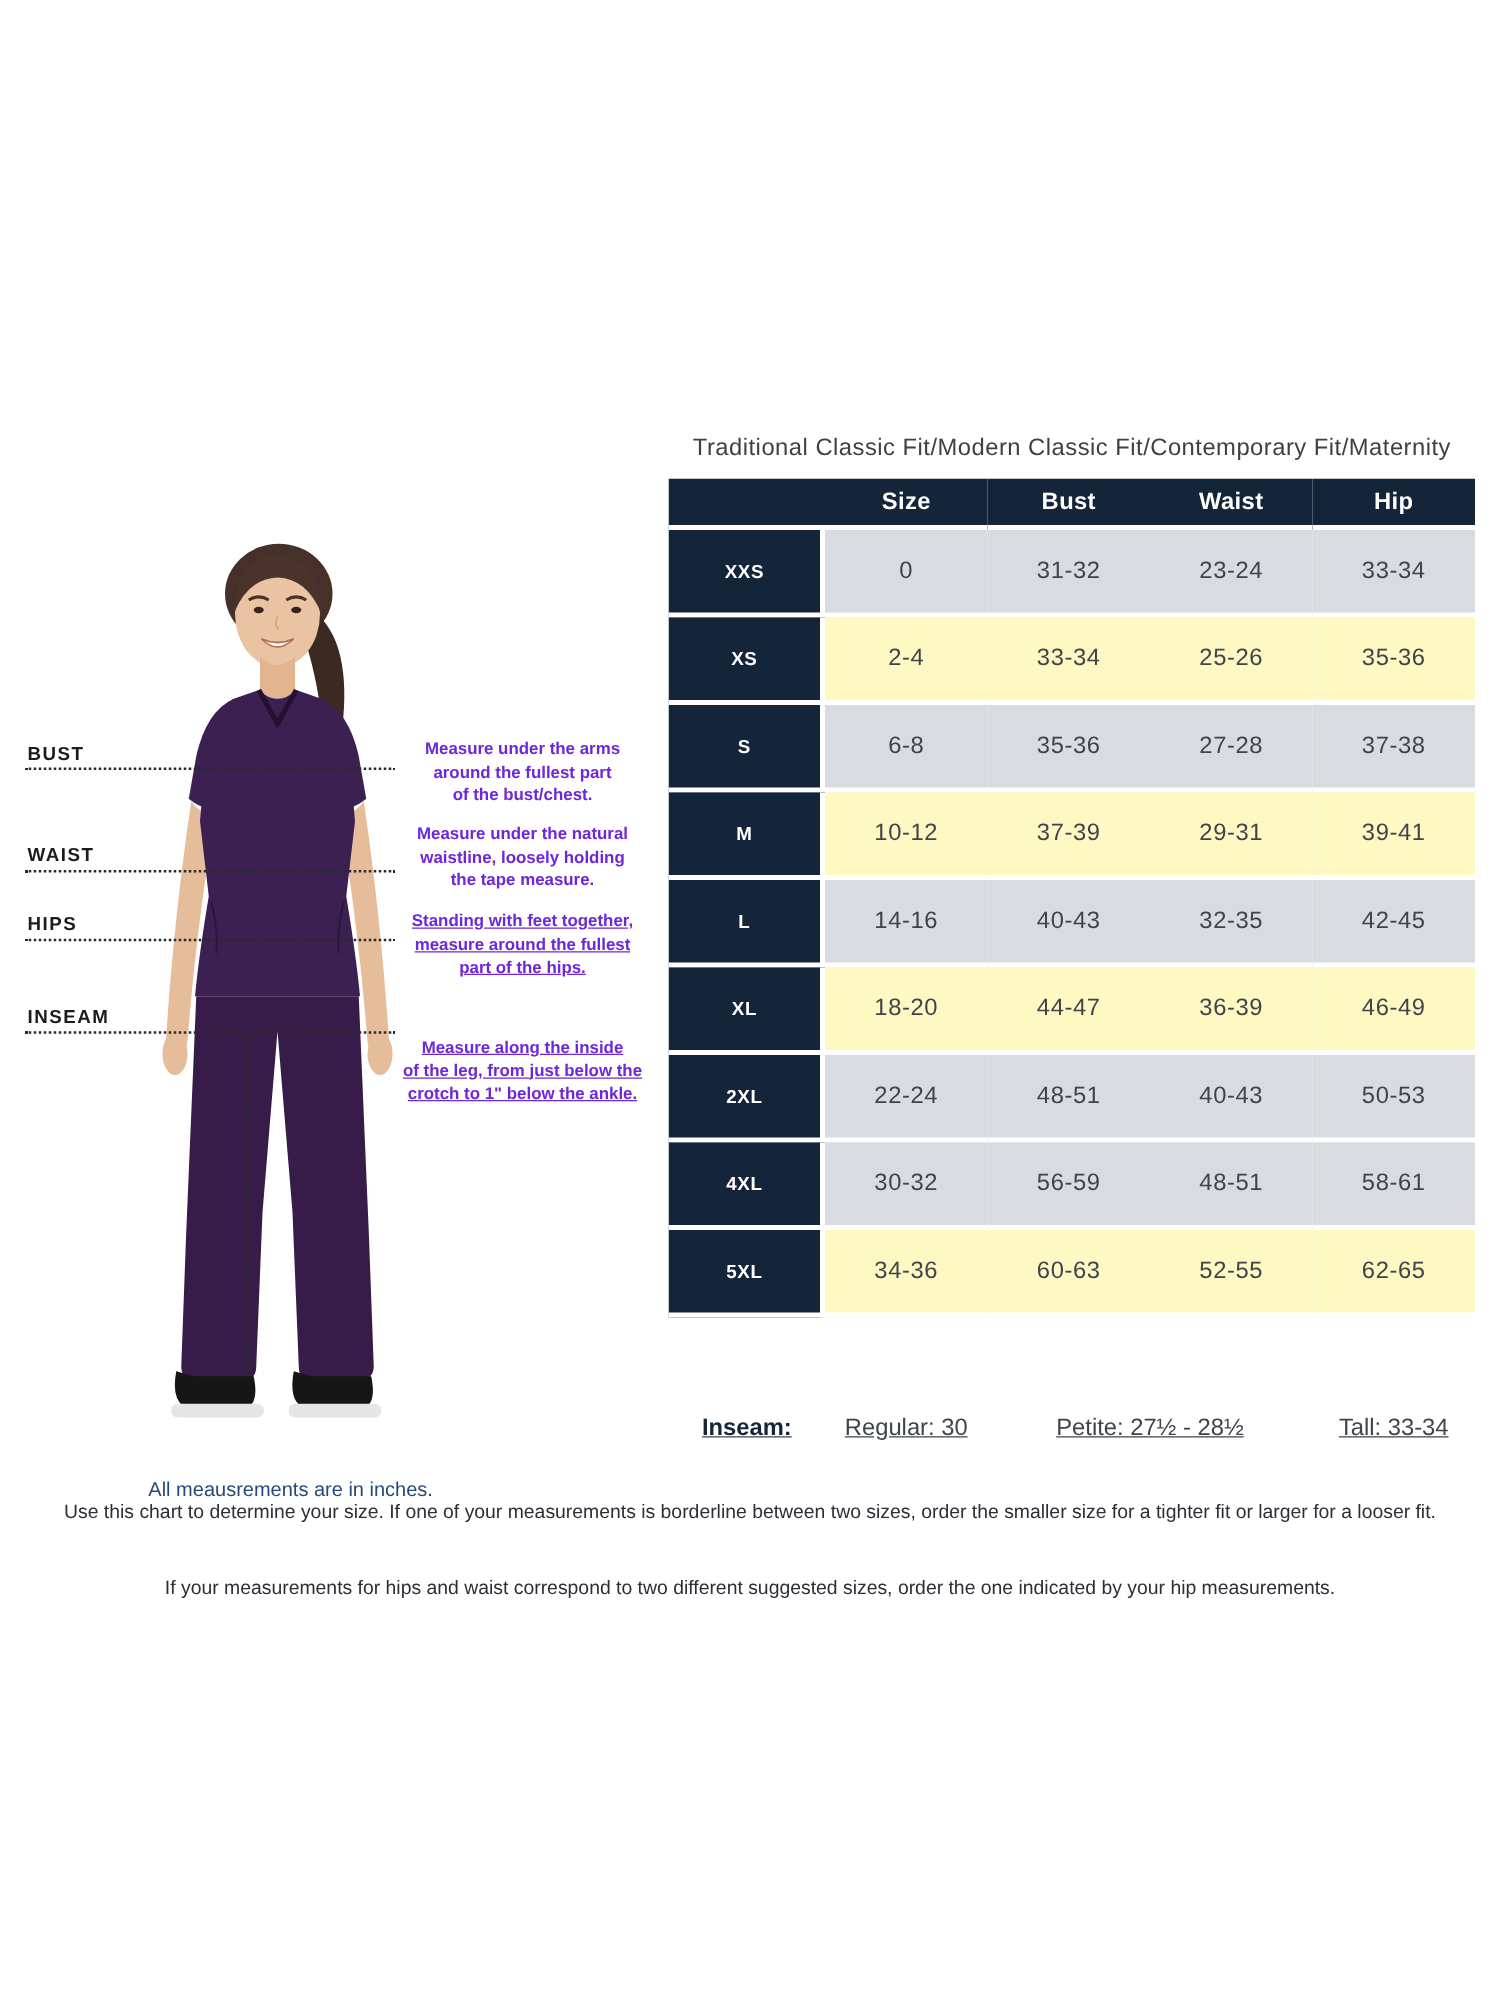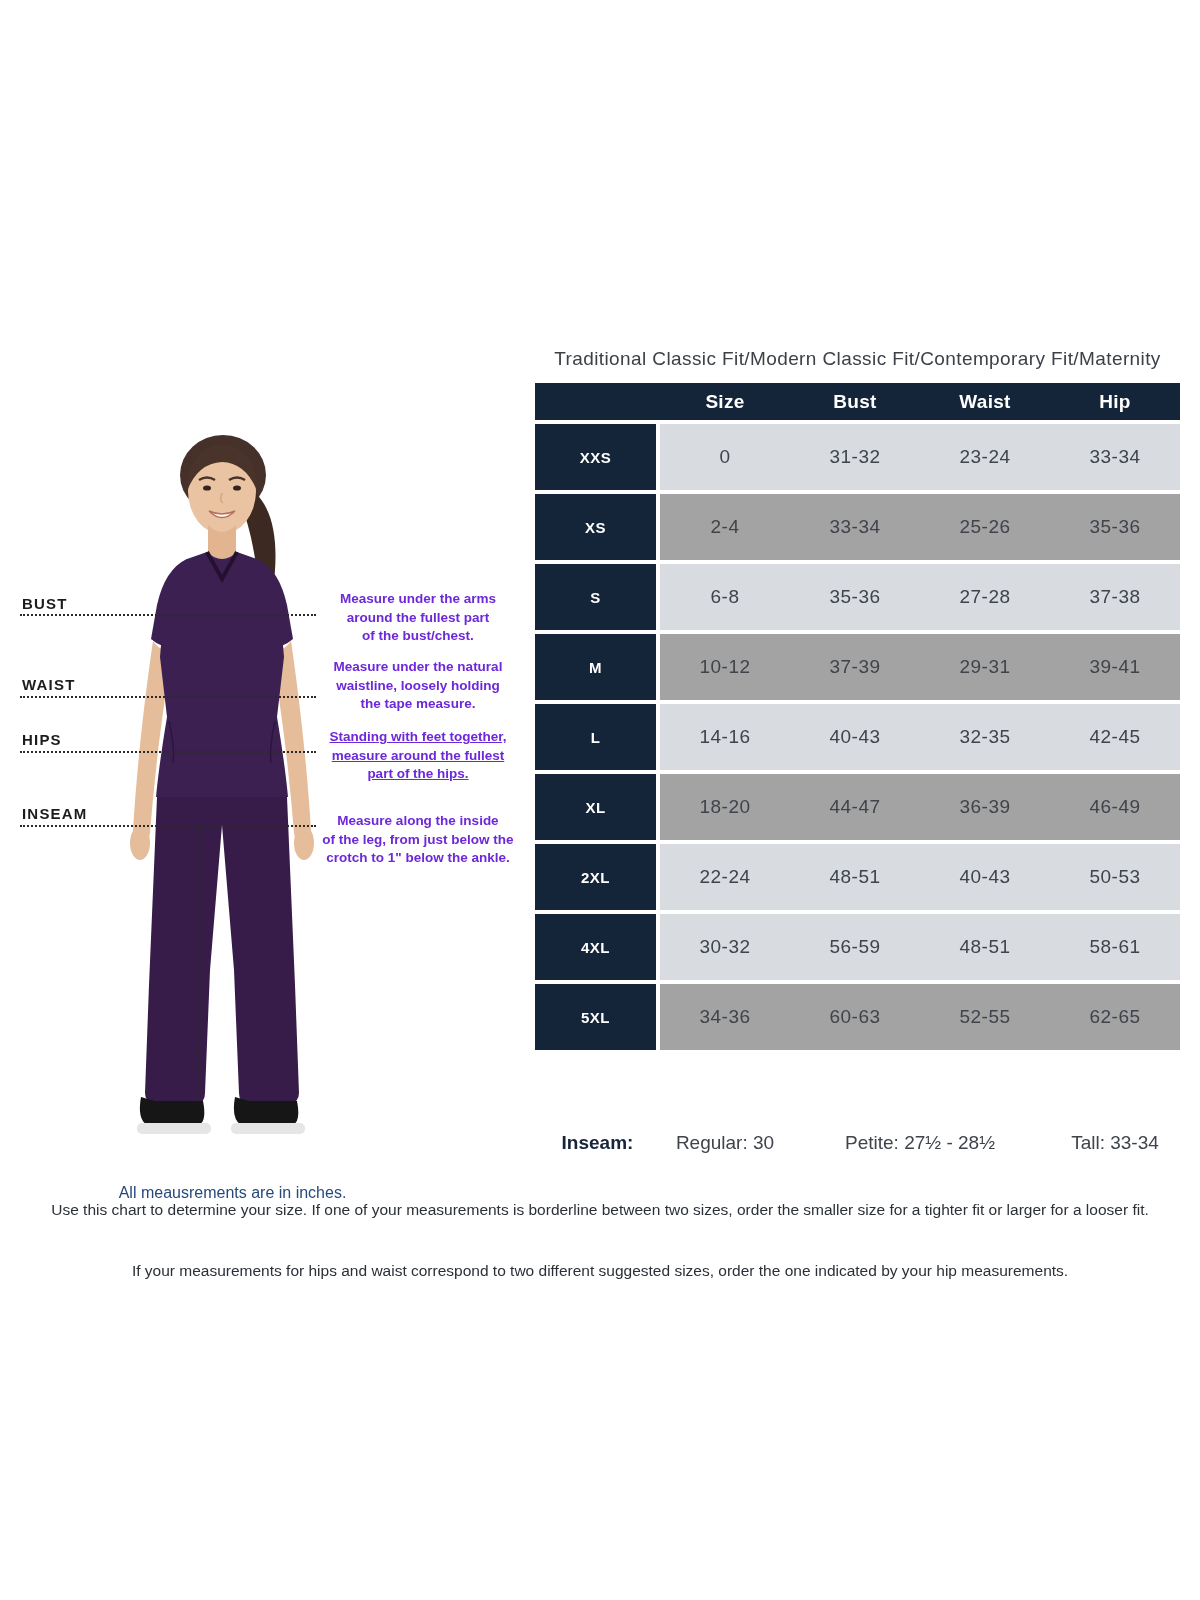--- a/index.html
+++ b/index.html
@@ -48,24 +48,24 @@
   tr.data-row th{
     background:#142539;color:#ffffff;font-size:15px;font-weight:bold;
     height:66px;border-bottom:4px solid #ffffff;border-right:4px solid #ffffff;
     letter-spacing:0.5px;
   }
   tr.data-row td{
     font-size:19px;color:#3f444b;height:66px;border-bottom:4px solid #ffffff;
     letter-spacing:0.5px;
   }
   tr.data-row.odd td{background:#d8dbe0;}
-  tr.data-row.even td{background:#a3a3a3;}
+  tr.data-row.even td{background:#fef9c3;}
   .inseam-row{
     position:absolute;left:535px;top:1126px;width:645px;height:34px;
-    display:flex;align-items:center;font-size:19px;color:#3f444b;
+    display:flex;align-items:center;font-size:19px;color:#3f444b;text-decoration:underline;
   }
   .inseam-row .cell{text-align:center;}
   .inseam-row .c-label{width:125px;font-weight:bold;color:#16253a;}
   .inseam-row .c-reg{width:130px;}
   .inseam-row .c-pet{width:260px;}
   .inseam-row .c-tall{width:130px;}
   
   .units-note{
     position:absolute;left:60px;top:1168px;width:345px;text-align:center;
     font-size:16px;color:#27497a;margin-top:16px;
@@ -140,21 +140,21 @@
 
   <div class="instr" style="top:590px;">Measure under the arms
 around the fullest part
 of the bust/chest.</div>
   <div class="instr" style="top:658px;">Measure under the natural
 waistline, loosely holding
 the tape measure.</div>
   <div class="instr" style="top:728px;text-decoration:underline;">Standing with feet together,
 measure around the fullest
 part of the hips.</div>
-  <div class="instr" style="top:812px;">Measure along the inside
+  <div class="instr" style="top:829px;text-decoration:underline;">Measure along the inside
 of the leg, from just below the
 crotch to 1" below the ankle.</div>
 
   <div class="chart-title">Traditional Classic Fit/Modern Classic Fit/Contemporary Fit/Maternity</div>
 
   <table class="size-table">
     <colgroup>
         <col class="c0">
         <col class="c1">
         <col class="c2">

